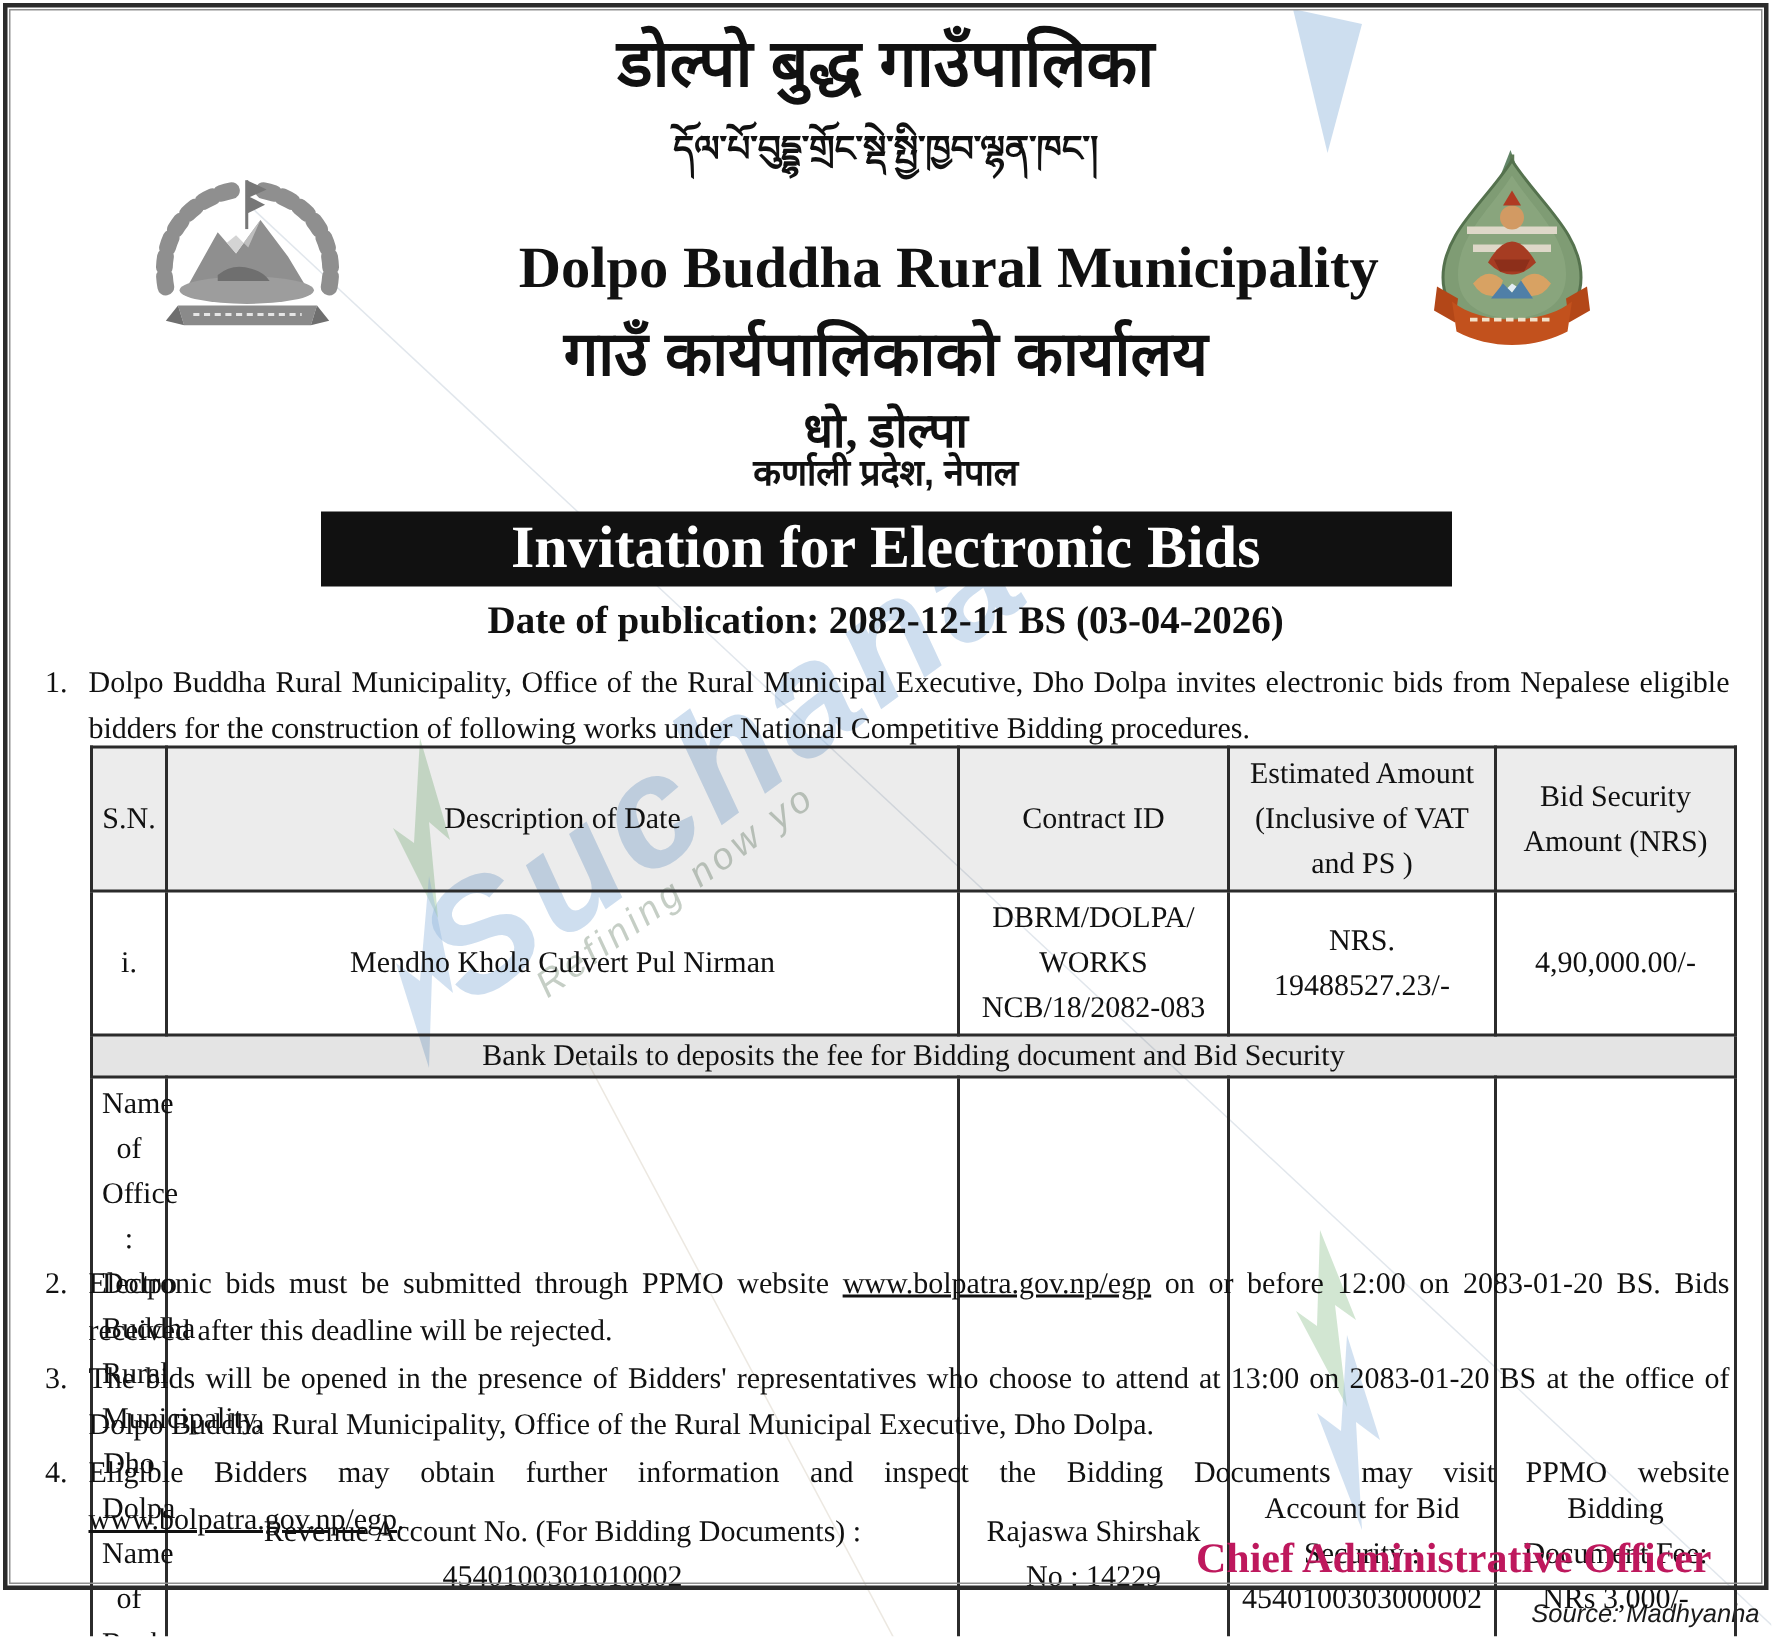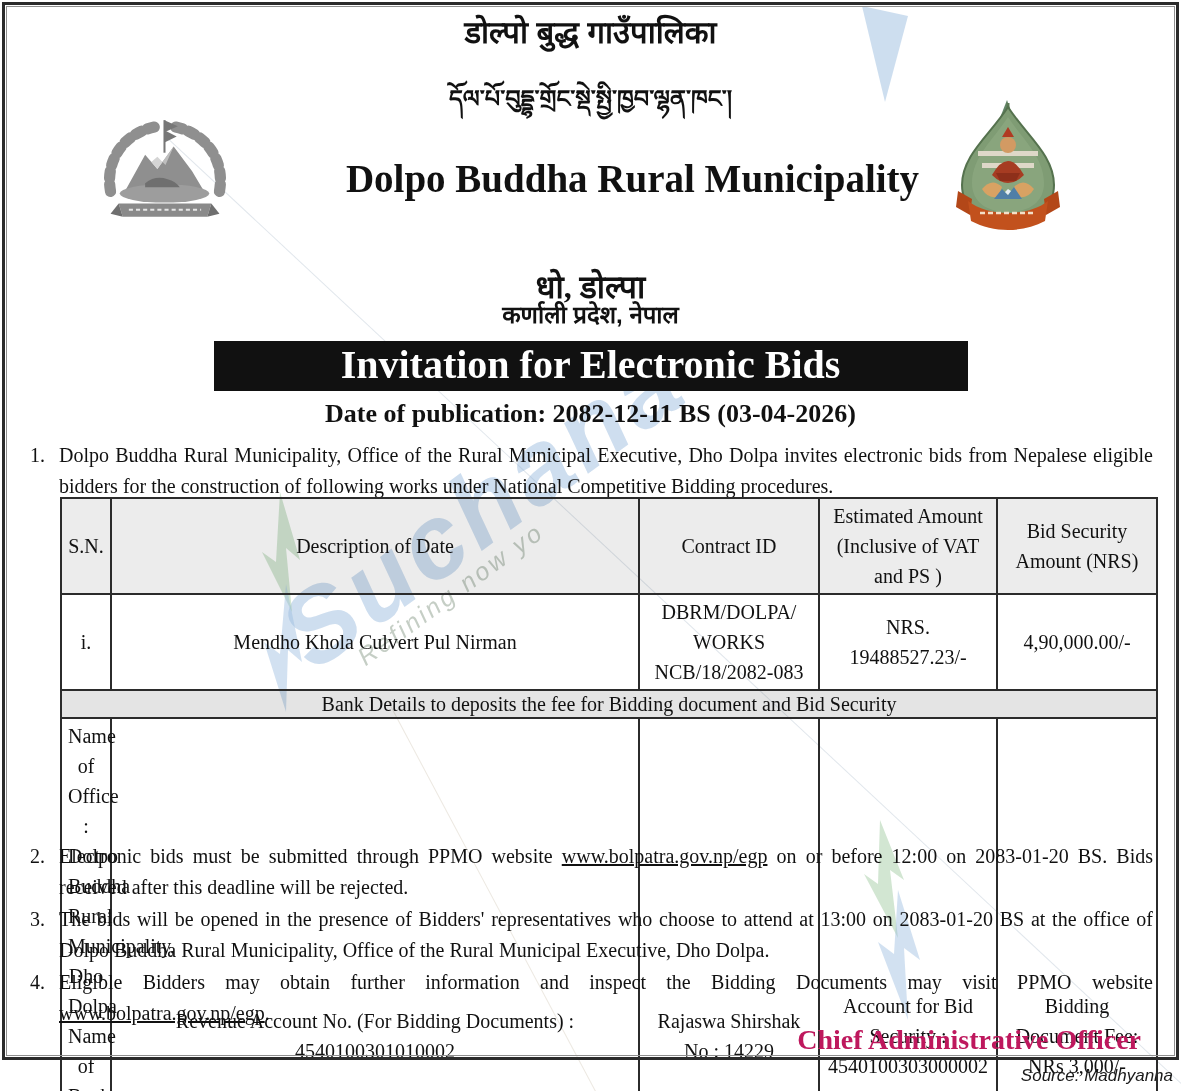--- a/index.html
+++ b/index.html
@@ -25,21 +25,21 @@
     color:rgba(150,165,150,0.55); white-space:nowrap; }
   .wm-shape { position:absolute; }
   .diag { position:absolute; border-top:1px solid rgba(205,214,224,0.6);
     transform-origin:left top; }
 
   
   .content { position:absolute; inset:0; z-index:1; }
   .ctr { position:absolute; left:0; width:100%; text-align:center; color:#111; }
   .np { font-family:"Liberation Sans","DejaVu Sans",sans-serif; font-weight:bold; }
 
-  .hdr-np-title   { top:10px;  font-size:31px; }
+  .hdr-np-title   { top:10px;  font-size:44px; }
   .hdr-tibetan    { top:72px;  font-size:24px; font-weight:bold; font-family:"DejaVu Sans",sans-serif; }
   .hdr-en-title   { top:156px; font-size:39px; font-weight:bold;margin-left:42px; }
   .hdr-office     { top:206px; font-size:41px; }
   .hdr-place      { top:264px; font-size:32px;font-family:Liberation Serif, serif; }
   .hdr-province   { top:297px; font-size:24px; }
 
   .banner { position:absolute; top:341px; left:50%; transform:translateX(-50%);
     width:754px; height:50px; background:#111111; color:#ffffff; text-align:center;
     font-size:40px; font-weight:bold; line-height:48px; }
   .date-line { top:399px; font-size:26px; font-weight:bold; }
@@ -130,20 +130,21 @@
       <path d="M50,86 L53,89 L56,86 L59,88 L62,84 L56,92 Z" fill="#e4eef5"></path>
       <path d="M6,88 L20,96 L18,112 L4,104 Z" fill="#b34718"></path>
       <path d="M106,88 L92,96 L94,112 L108,104 Z" fill="#b34718"></path>
       <path d="M16,98 C36,114 76,114 96,98 L93,118 C70,130 42,130 19,118 Z" fill="#c2511d"></path>
       <path d="M28,110 L84,110" stroke="#f3e0c8" stroke-width="2.5" stroke-dasharray="5 3"></path>
     </svg>
 
     <div class="ctr np hdr-np-title">डोल्पो बुद्ध गाउँपालिका</div>
     <div class="ctr hdr-tibetan">དོལ་པོ་བུདྡྷ་གྲོང་སྡེ་སྤྱི་ཁྱབ་ལྷན་ཁང་།</div>
     <div class="ctr hdr-en-title">Dolpo Buddha Rural Municipality</div>
+    <div class="ctr np hdr-office">गाउँ कार्यपालिकाको कार्यालय</div>
     <div class="ctr np hdr-place">धो, डोल्पा</div>
     <div class="ctr np hdr-province">कर्णाली प्रदेश, नेपाल</div>
 
     <div class="banner">Invitation for Electronic Bids</div>
     <div class="ctr date-line">Date of publication: 2082-12-11 BS (03-04-2026)</div>
 
     <div class="paras" id="para-first">
         <div class="para">
           <span class="para-num">1.</span>
           <span class="para-text">Dolpo Buddha Rural Municipality, Office of the Rural Municipal Executive, Dho Dolpa invites electronic bids from Nepalese eligible bidders for the construction of following works under National Competitive Bidding procedures.</span>

